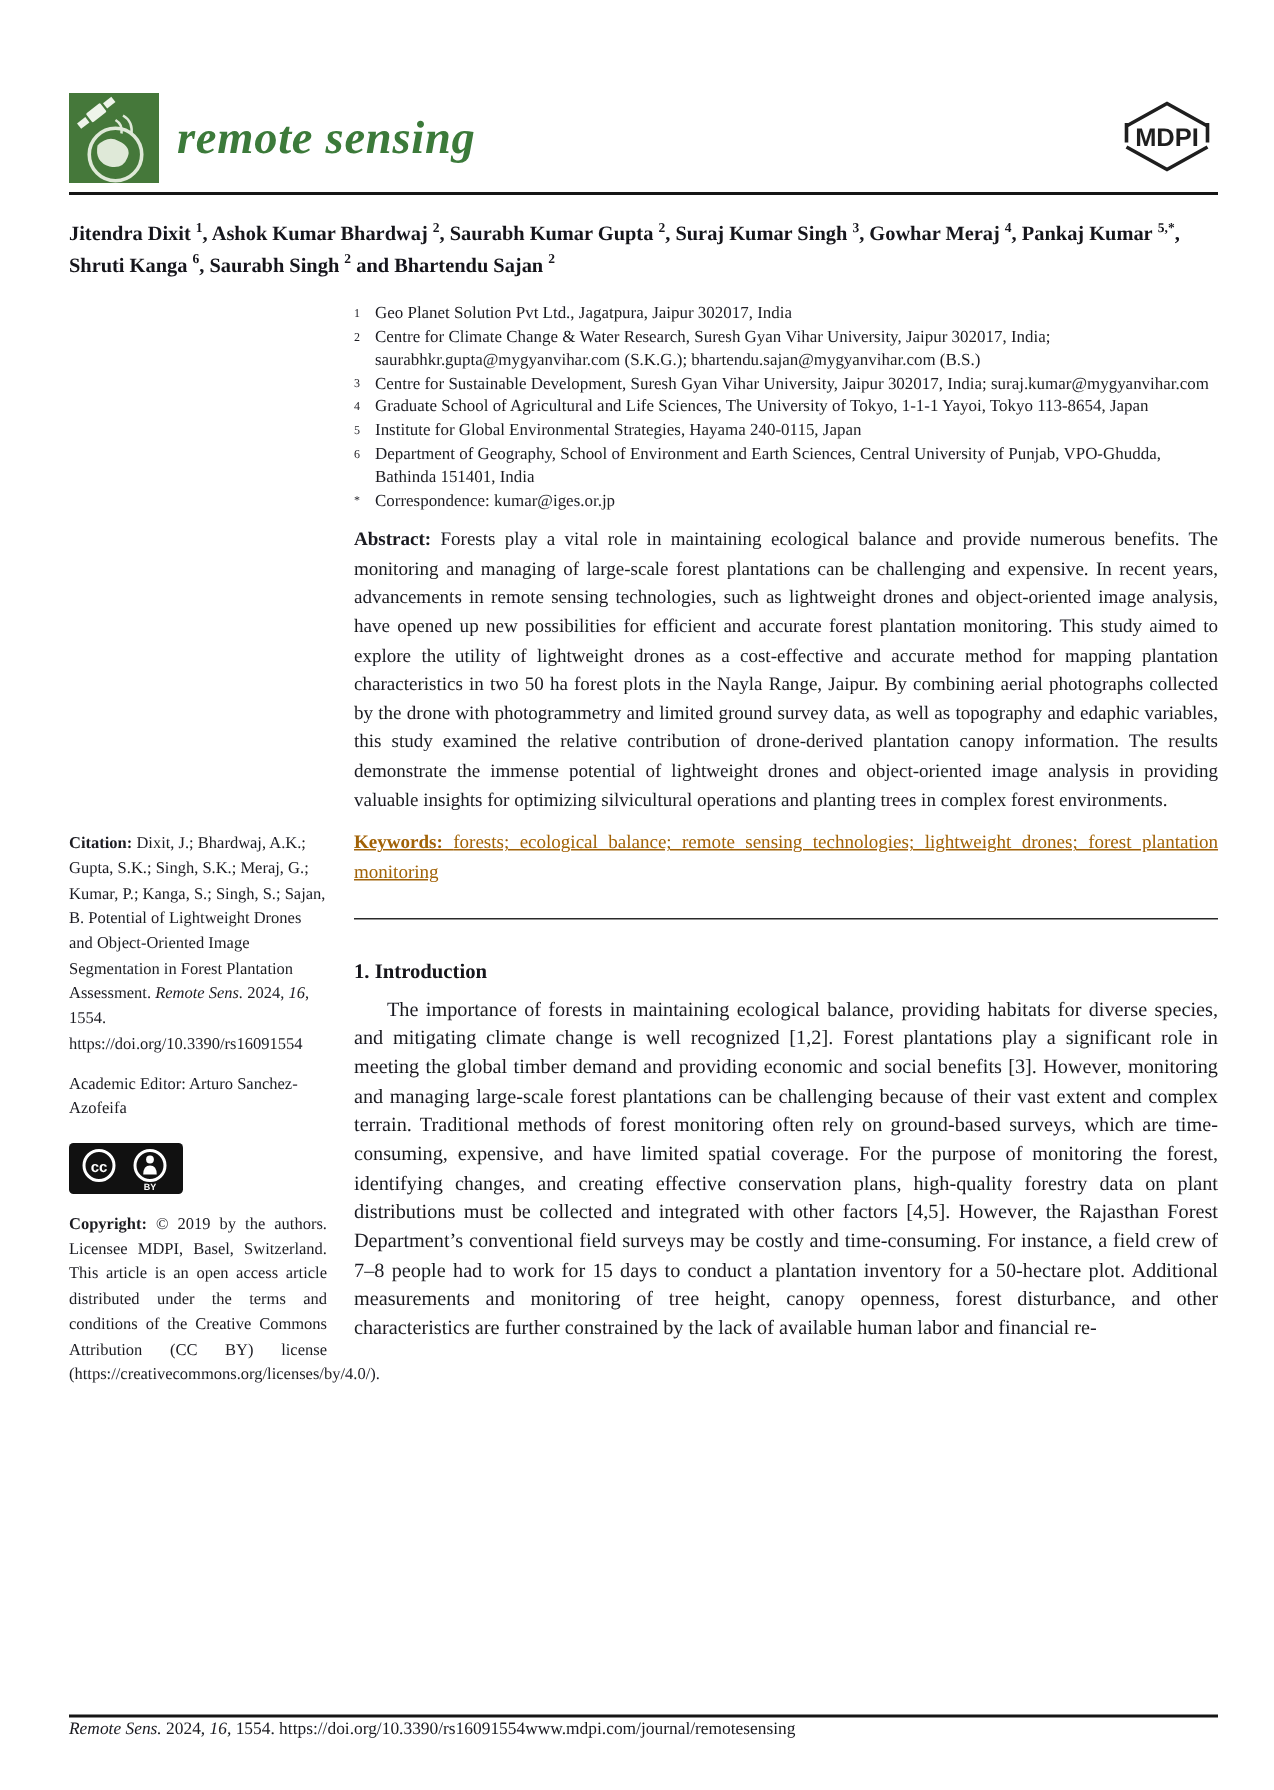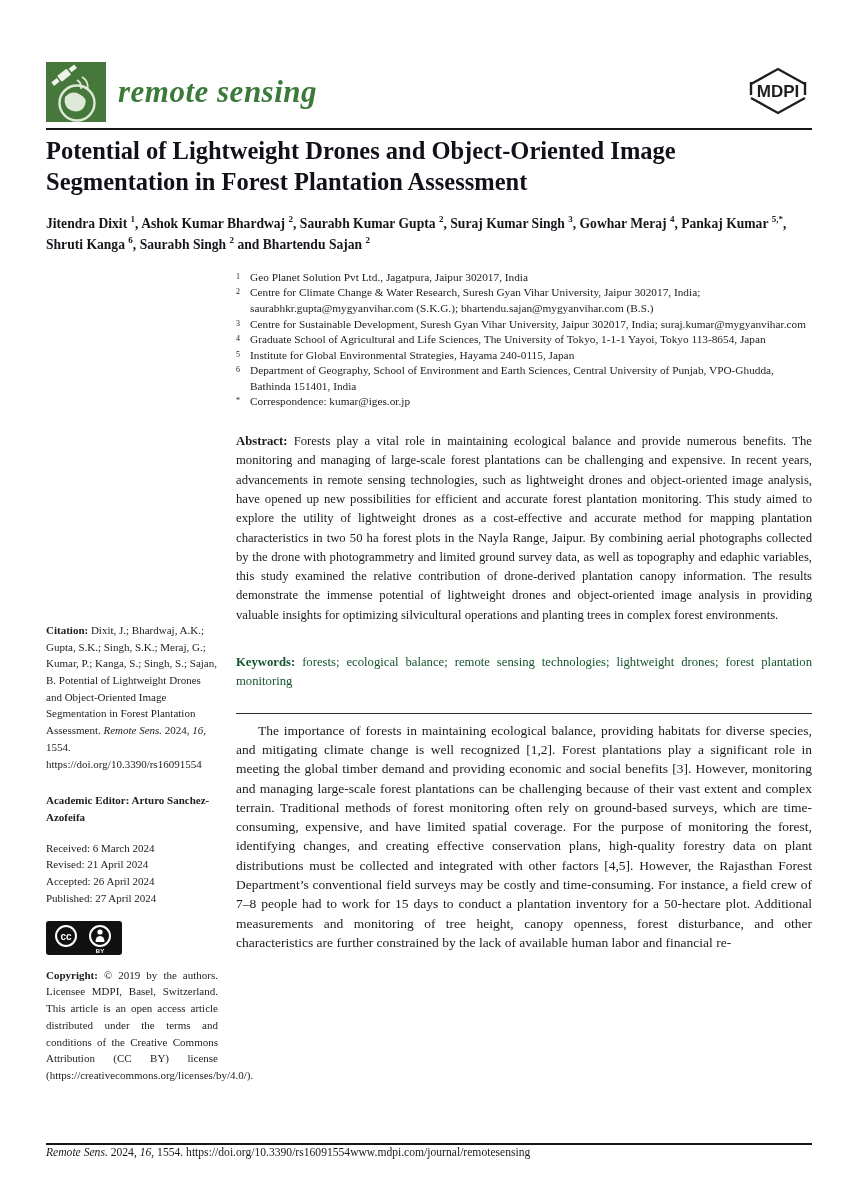--- a/index.html
+++ b/index.html
@@ -24,31 +24,31 @@
 
   
   .columns { display:flex; margin-top:15px; align-items:flex-start; }
   .sidebar { width:172px; flex:0 0 172px; padding-top:352px; font-size:11px; line-height:1.52; color:#1c1c22; }
   .main-col { flex:1; margin-left:18px; }
 
   .aff-row { display:flex; font-size:11.3px; line-height:1.38; color:#1c1c22; }
   .aff-marker { flex:0 0 14px; font-size:8px; padding-top:1px; text-align:left; }
   .aff-text { flex:1; }
 
-  .abstract { margin-top:22px; font-size:12.7px; line-height:1.52; text-align:justify; color:#1a1a20; }
-  .keywords { margin-top:28px; font-size:12.7px; line-height:1.52; text-align:justify; color:#14532d; }
+  .abstract { margin-top:8px; font-size:12.7px; line-height:1.52; text-align:justify; color:#1a1a20; }
+  .keywords { margin-top:9px; font-size:12.7px; line-height:1.52; text-align:justify; color:#a16207;text-decoration:underline; }
   .bold-label { font-weight:bold; }
   .main-divider { border:none; border-top:1.6px solid #2a2a2a; margin-top:21px; }
 
   .section-heading { margin-top:27px; font-size:13.8px; font-weight:bold; color:#16161c; }
   .body-paragraph { margin-top:7px; font-size:13.5px; line-height:1.43; text-align:justify; text-indent:22px; color:#1a1a20; }
 
   
   .citation { text-align:left; }
-  .academic-editor { margin-top:20px;font-weight:bold; }
+  .academic-editor { margin-top:10px; }
   .dates { margin-top:14px; }
   .cc-badge { margin-top:14px; width:76px; height:34px; display:block; }
   .copyright { margin-top:12px; text-align:justify; }
   .it { font-style:italic; }
   .bd { font-weight:normal; }
 
   
   .footer { position:absolute; left:46px; right:37px; top:1143px; border-top:2px solid #161616; padding-top:1px; display:flex; font-size:11.6px; color:#1a1a20; }
 </style>
 </head>
@@ -77,35 +77,28 @@
       <svg class="mdpi-logo" viewBox="0 0 68 60" xmlns="http://www.w3.org/2000/svg">
         <path d="M7 22 L34 7 L61 22" fill="none" stroke="#1f1f1f" stroke-width="2.4"></path>
         <path d="M7 36 L34 51 L61 36" fill="none" stroke="#1f1f1f" stroke-width="2.4"></path>
         <path d="M7 20 L7 33" fill="none" stroke="#1f1f1f" stroke-width="2.4"></path>
         <path d="M61 20 L61 33" fill="none" stroke="#1f1f1f" stroke-width="2.4"></path>
         <text x="34" y="35" text-anchor="middle" font-family="Liberation Sans, sans-serif" font-weight="bold" font-size="17" fill="#1f1f1f">MDPI</text>
       </svg>
     </div>
     <hr class="header-rule">
 
-    <h1 class="article-title">Potential of Lightweight Drones and Object-Oriented Image Segmentation in Forest Plantation Assessment</h1>
 
     <p class="authors"><span>Jitendra Dixit&nbsp;<sup>1</sup></span>, <span>Ashok Kumar Bhardwaj&nbsp;<sup>2</sup></span>, <span>Saurabh Kumar Gupta&nbsp;<sup>2</sup></span>, <span>Suraj Kumar Singh&nbsp;<sup>3</sup></span>, <span>Gowhar Meraj&nbsp;<sup>4</sup></span>, <span>Pankaj Kumar&nbsp;<sup>5,*</sup></span>, <span>Shruti Kanga&nbsp;<sup>6</sup></span>, <span>Saurabh Singh&nbsp;<sup>2</sup></span> and <span>Bhartendu Sajan&nbsp;<sup>2</sup></span></p>
 
     <div class="columns">
 
       <div class="sidebar">
         <p class="citation"><span class="bold-label">Citation: </span><span><span>Dixit, J.; Bhardwaj, A.K.; Gupta, S.K.; Singh, S.K.; Meraj, G.; Kumar, P.; Kanga, S.; Singh, S.; Sajan, B. Potential of Lightweight Drones and Object-Oriented Image Segmentation in Forest Plantation Assessment. </span><span class="it">Remote Sens. </span><span class="bd">2024</span><span>, </span><span class="it">16</span><span>, 1554. </span><span>https://doi.org/10.3390/rs16091554</span></span></p>
         <p class="academic-editor">Academic Editor: Arturo Sanchez-Azofeifa</p>
-        <div class="dates">
-            <div>Received: 6 March 2024</div>
-            <div>Revised: 21 April 2024</div>
-            <div>Accepted: 26 April 2024</div>
-            <div>Published: 27 April 2024</div>
-          </div>
         <svg class="cc-badge" viewBox="0 0 76 34" xmlns="http://www.w3.org/2000/svg">
           <rect width="76" height="34" rx="3" fill="#111111"></rect>
           <circle cx="20" cy="15" r="10" fill="none" stroke="#ffffff" stroke-width="2"></circle>
           <text x="20" y="19" text-anchor="middle" font-family="Liberation Sans, sans-serif" font-weight="bold" font-size="10" fill="#ffffff">cc</text>
           <circle cx="54" cy="15" r="10" fill="none" stroke="#ffffff" stroke-width="2"></circle>
           <circle cx="54" cy="11" r="2.6" fill="#ffffff"></circle>
           <path d="M49.5 21 q0 -6 4.5 -6 q4.5 0 4.5 6 z" fill="#ffffff"></path>
           <text x="54" y="31.5" text-anchor="middle" font-family="Liberation Sans, sans-serif" font-weight="bold" font-size="6" fill="#ffffff">BY</text>
         </svg>
         <p class="copyright"><span class="bold-label">Copyright: </span><span>© 2019 by the authors. Licensee MDPI, Basel, Switzerland. This article is an open access article distributed under the terms and conditions of the Creative Commons Attribution (CC BY) license (https://creativecommons.org/licenses/by/4.0/).</span></p>
@@ -143,20 +136,21 @@
             </div>
           </div>
 
         <p class="abstract"><span class="bold-label">Abstract: </span><span>Forests play a vital role in maintaining ecological balance and provide numerous benefits. The monitoring and managing of large-scale forest plantations can be challenging and expensive. In recent years, advancements in remote sensing technologies, such as lightweight drones and object-oriented image analysis, have opened up new possibilities for efficient and accurate forest plantation monitoring. This study aimed to explore the utility of lightweight drones as a cost-effective and accurate method for mapping plantation characteristics in two 50 ha forest plots in the Nayla Range, Jaipur. By combining aerial photographs collected by the drone with photogrammetry and limited ground survey data, as well as topography and edaphic variables, this study examined the relative contribution of drone-derived plantation canopy information. The results demonstrate the immense potential of lightweight drones and object-oriented image analysis in providing valuable insights for optimizing silvicultural operations and planting trees in complex forest environments.</span></p>
 
         <p class="keywords"><span class="bold-label">Keywords: </span><span>forests; ecological balance; remote sensing technologies; lightweight drones; forest plantation monitoring</span></p>
 
         <hr class="main-divider">
 
         <div>
+            <h2 class="section-heading">1. Introduction</h2>
             <p class="body-paragraph">The importance of forests in maintaining ecological balance, providing habitats for diverse species, and mitigating climate change is well recognized [1,2]. Forest plantations play a significant role in meeting the global timber demand and providing economic and social benefits [3]. However, monitoring and managing large-scale forest plantations can be challenging because of their vast extent and complex terrain. Traditional methods of forest monitoring often rely on ground-based surveys, which are time-consuming, expensive, and have limited spatial coverage. For the purpose of monitoring the forest, identifying changes, and creating effective conservation plans, high-quality forestry data on plant distributions must be collected and integrated with other factors [4,5]. However, the Rajasthan Forest Department’s conventional field surveys may be costly and time-consuming. For instance, a field crew of 7–8 people had to work for 15 days to conduct a plantation inventory for a 50-hectare plot. Additional measurements and monitoring of tree height, canopy openness, forest disturbance, and other characteristics are further constrained by the lack of available human labor and financial re-</p>
           </div>
       </div>
     </div>
   </div>
 
   <div class="footer">
     <span><span class="it">Remote Sens. </span><span class="bd">2024</span><span>, </span><span class="it">16</span><span>, 1554. </span><span>https://doi.org/10.3390/rs16091554</span></span>
     <span>www.mdpi.com/journal/remotesensing</span>
   </div>

